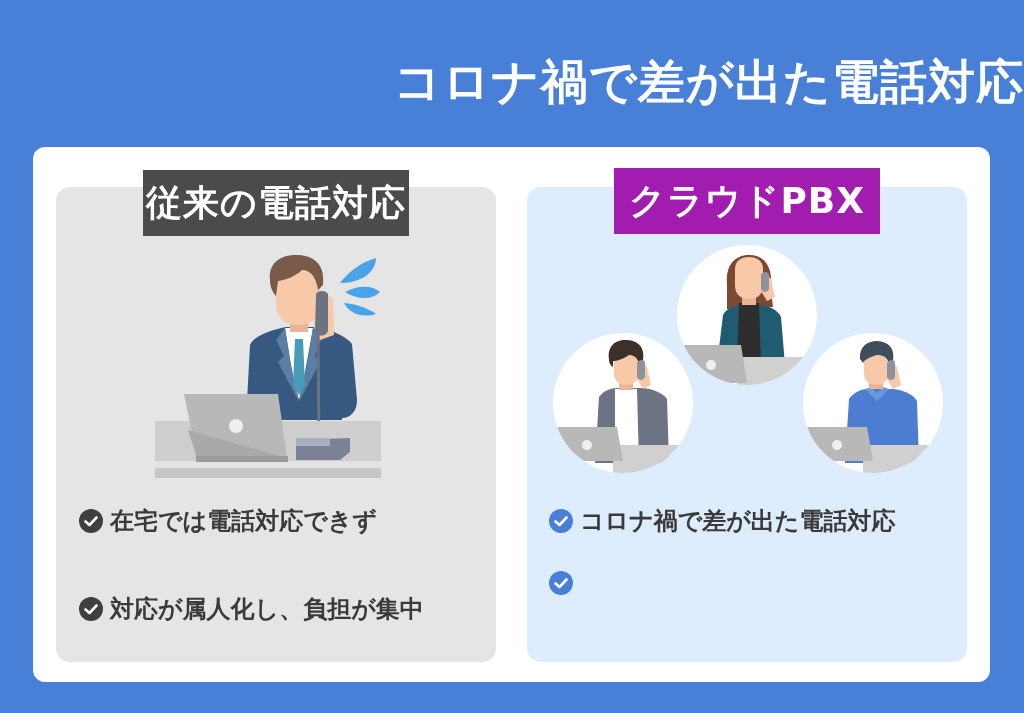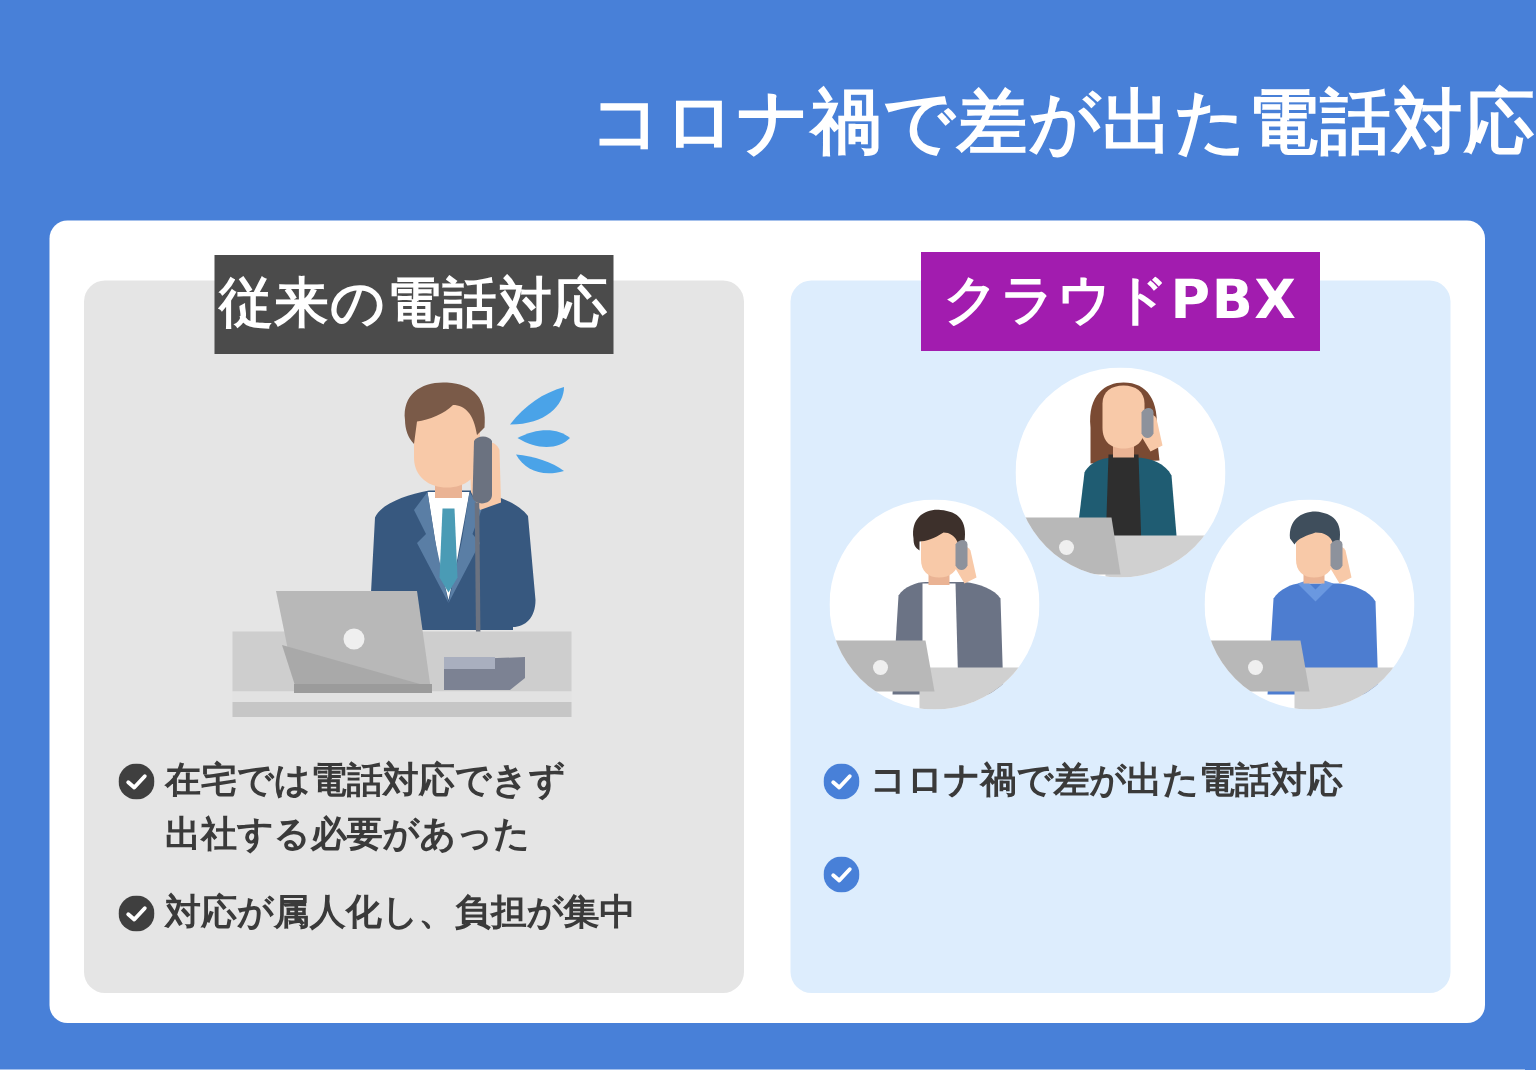--- a/index.html
+++ b/index.html
@@ -154,21 +154,20 @@
     <circle cx="34" cy="112" r="5" fill="#efefef"></circle>
   </g>
 </svg>
 
 <div class="bullet" style="left:110px; top:503px;">
   <svg class="check" viewBox="0 0 24 24">
     <circle cx="12" cy="12" r="12" fill="#3f3f3f"></circle>
     <path d="M6.5 12.5 L10.5 16 L17.5 8.5" fill="none" stroke="#ffffff" stroke-width="2.6" stroke-linecap="round" stroke-linejoin="round"></path>
   </svg>
   <span class="text">在宅では電話対応できず</span>
-  <span class="text">出社する必要があった</span>
 </div>
 <div class="bullet" style="left:110px; top:591px;">
   <svg class="check" viewBox="0 0 24 24">
     <circle cx="12" cy="12" r="12" fill="#3f3f3f"></circle>
     <path d="M6.5 12.5 L10.5 16 L17.5 8.5" fill="none" stroke="#ffffff" stroke-width="2.6" stroke-linecap="round" stroke-linejoin="round"></path>
   </svg>
   <span class="text">対応が属人化し、負担が集中</span>
 </div>
 
 <div class="bullet" style="left:580px; top:503px;">

